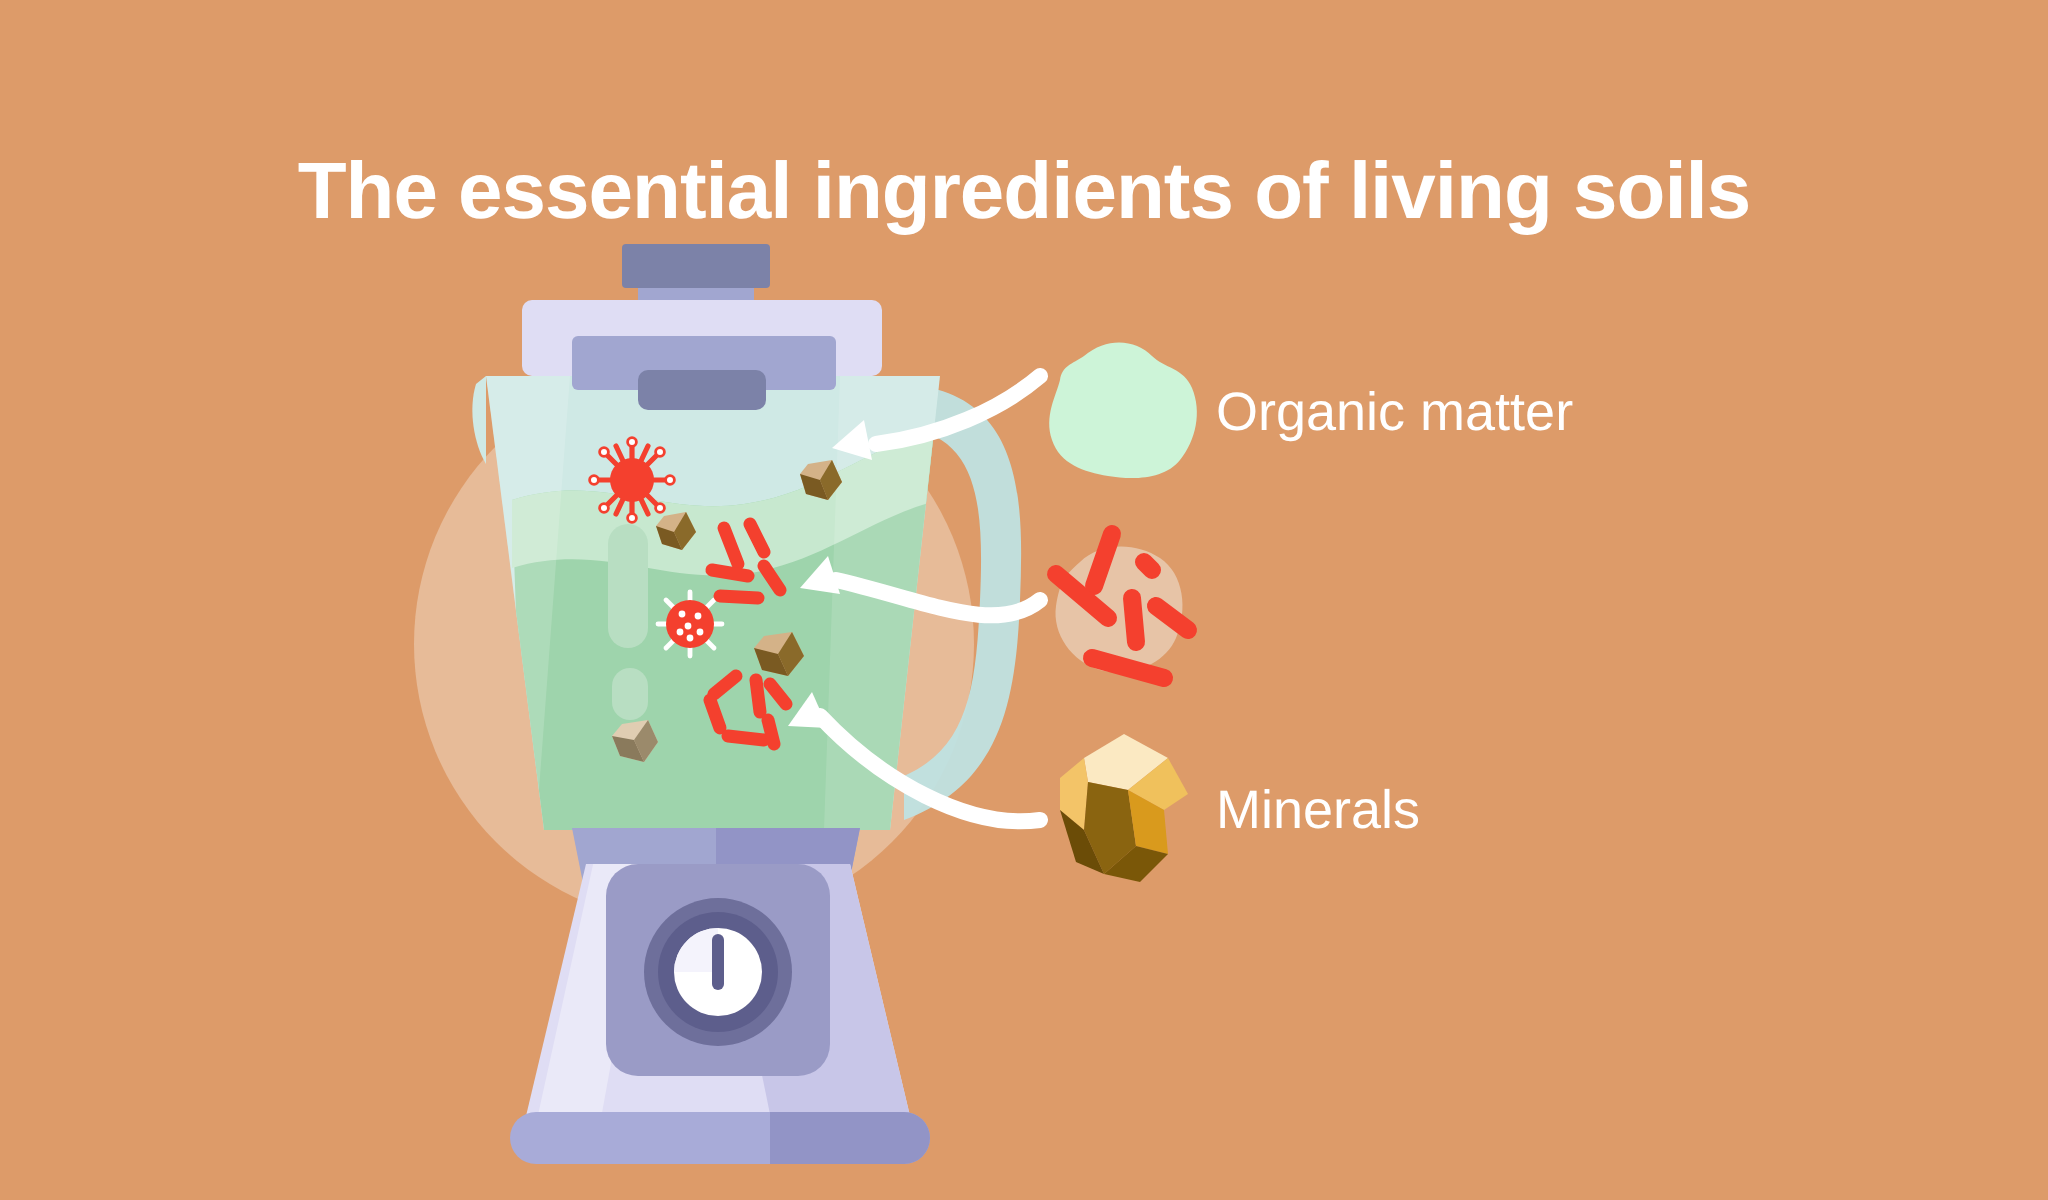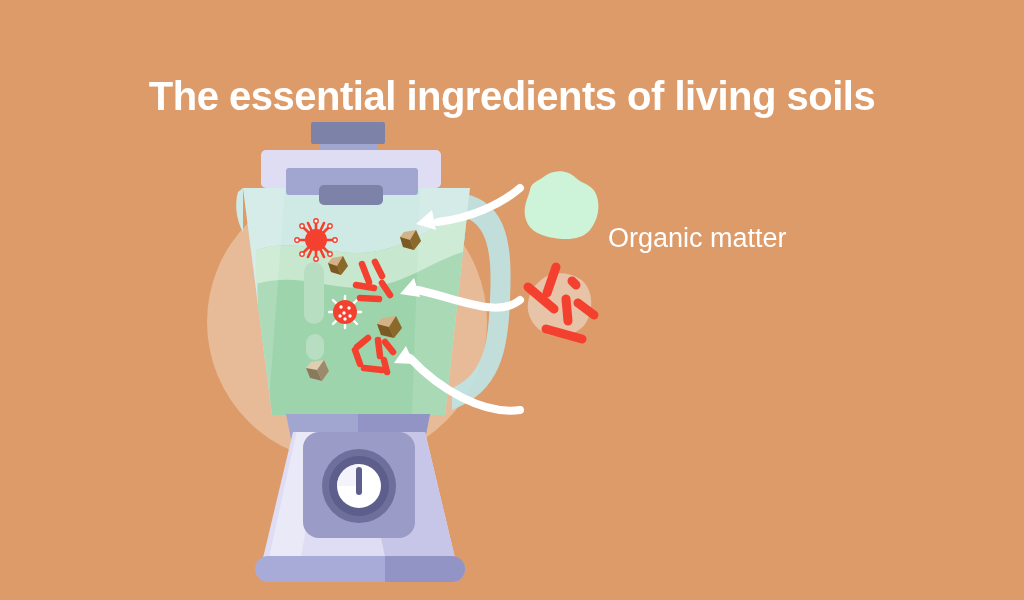--- a/index.html
+++ b/index.html
@@ -33,21 +33,21 @@
     font-size:27px;
     color:#ffffff;
     font-weight:400;
     white-space:nowrap;
   }
   .legend-icon {
     width:96px; height:96px;
     flex:0 0 96px;
     position:relative;
   }
-  #legend-organic { left:512px; top:158px;align-items:flex-end; }
+  #legend-organic { left:512px; top:158px; }
   #legend-micro   { left:512px; top:257px; }
   #legend-mineral { left:512px; top:357px; }
   svg { display:block; overflow:visible; }
   #art { position:absolute; left:0; top:0; }
 </style>
 </head>
 <body>
 
 <div id="stage" style="background: rgb(221, 155, 105);">
 
@@ -241,14 +241,35 @@
           <line x1="16" y1="30" x2="42" y2="52"></line>
           <line x1="54" y1="42" x2="56" y2="64"></line>
           <line x1="66" y1="46" x2="82" y2="58"></line>
           <line x1="34" y1="72" x2="70" y2="82"></line>
           <line x1="60" y1="24" x2="64" y2="28"></line>
         </g>
       </svg>
     </div>
   </div>
 
+  <div class="legend-item" id="legend-mineral">
+    <div class="legend-icon">
+      <svg width="96" height="96" viewBox="0 0 96 96">
+
+        <path d="M30,22 L50,10 L72,22 L52,38 L32,34 Z" fill="#fbe9c2"></path>
+
+        <path d="M72,22 L82,40 L70,48 L52,38 Z" fill="#f0c15c"></path>
+
+        <path d="M30,22 L32,34 L30,58 L18,48 L18,32 Z" fill="#f3c468"></path>
+
+        <path d="M32,34 L52,38 L56,66 L40,80 L30,58 Z" fill="#8a6410"></path>
+
+        <path d="M52,38 L70,48 L72,70 L56,66 Z" fill="#d99a1d"></path>
+
+        <path d="M18,48 L30,58 L40,80 L26,74 Z" fill="#6b4c07"></path>
+
+        <path d="M40,80 L56,66 L72,70 L58,84 Z" fill="#7a5708"></path>
+      </svg>
+    </div>
+    <span class="legend-label">Minerals</span>
+  </div>
 
 </div>
 
 </body></html>

